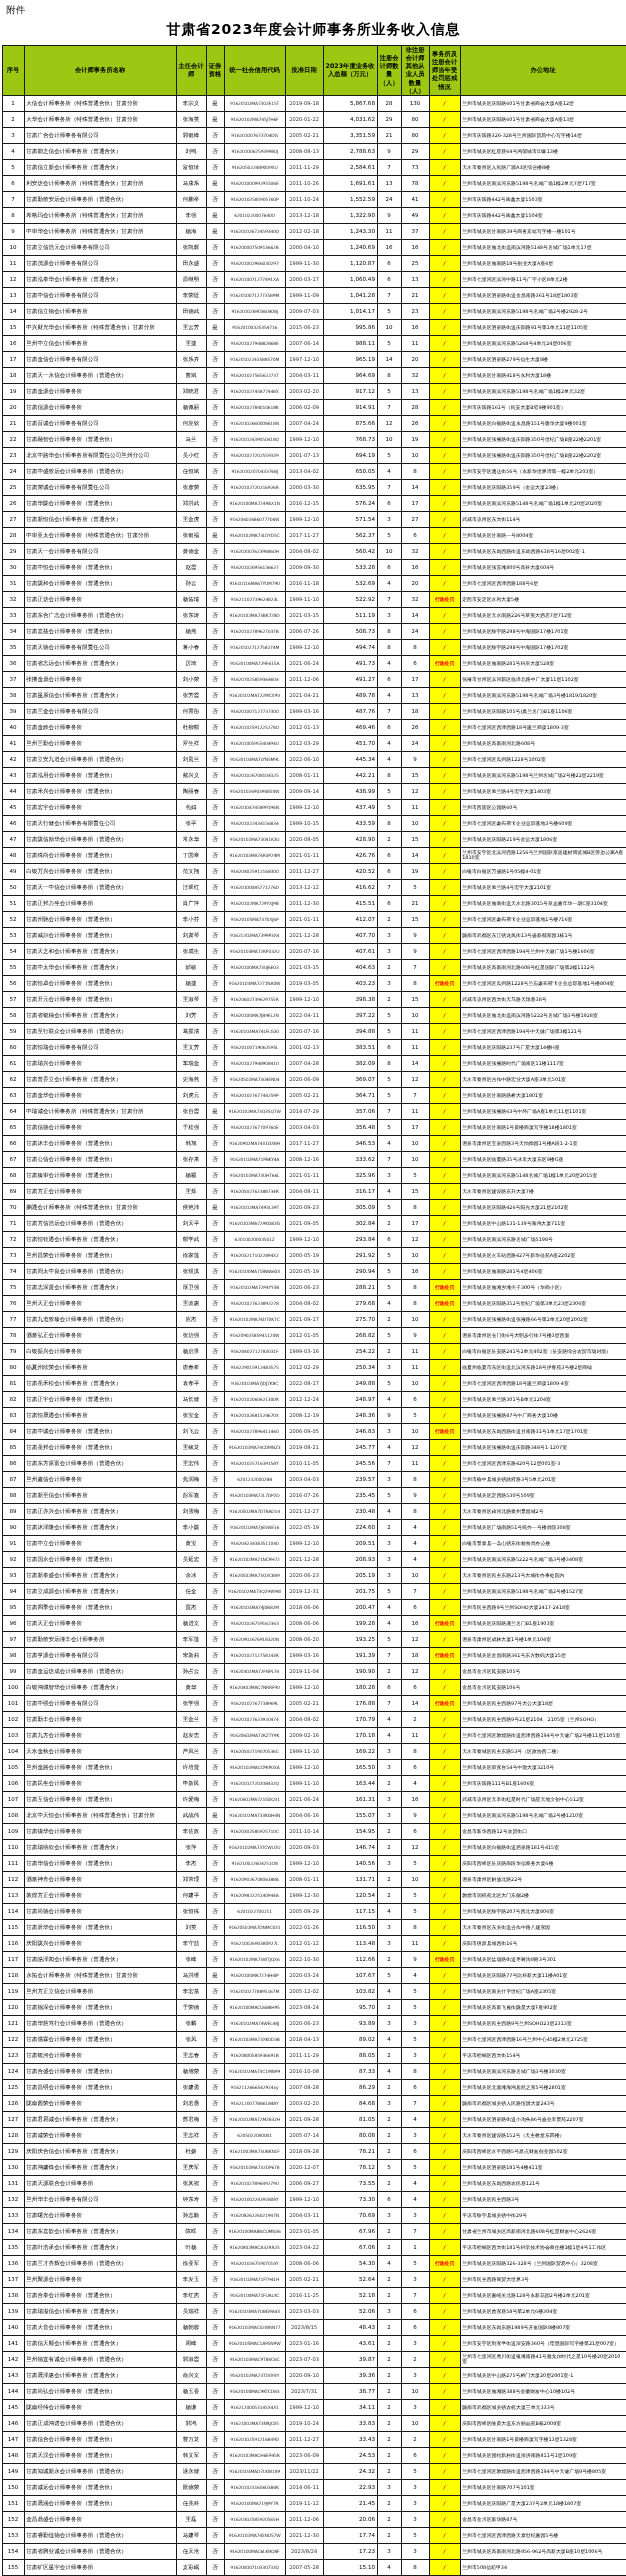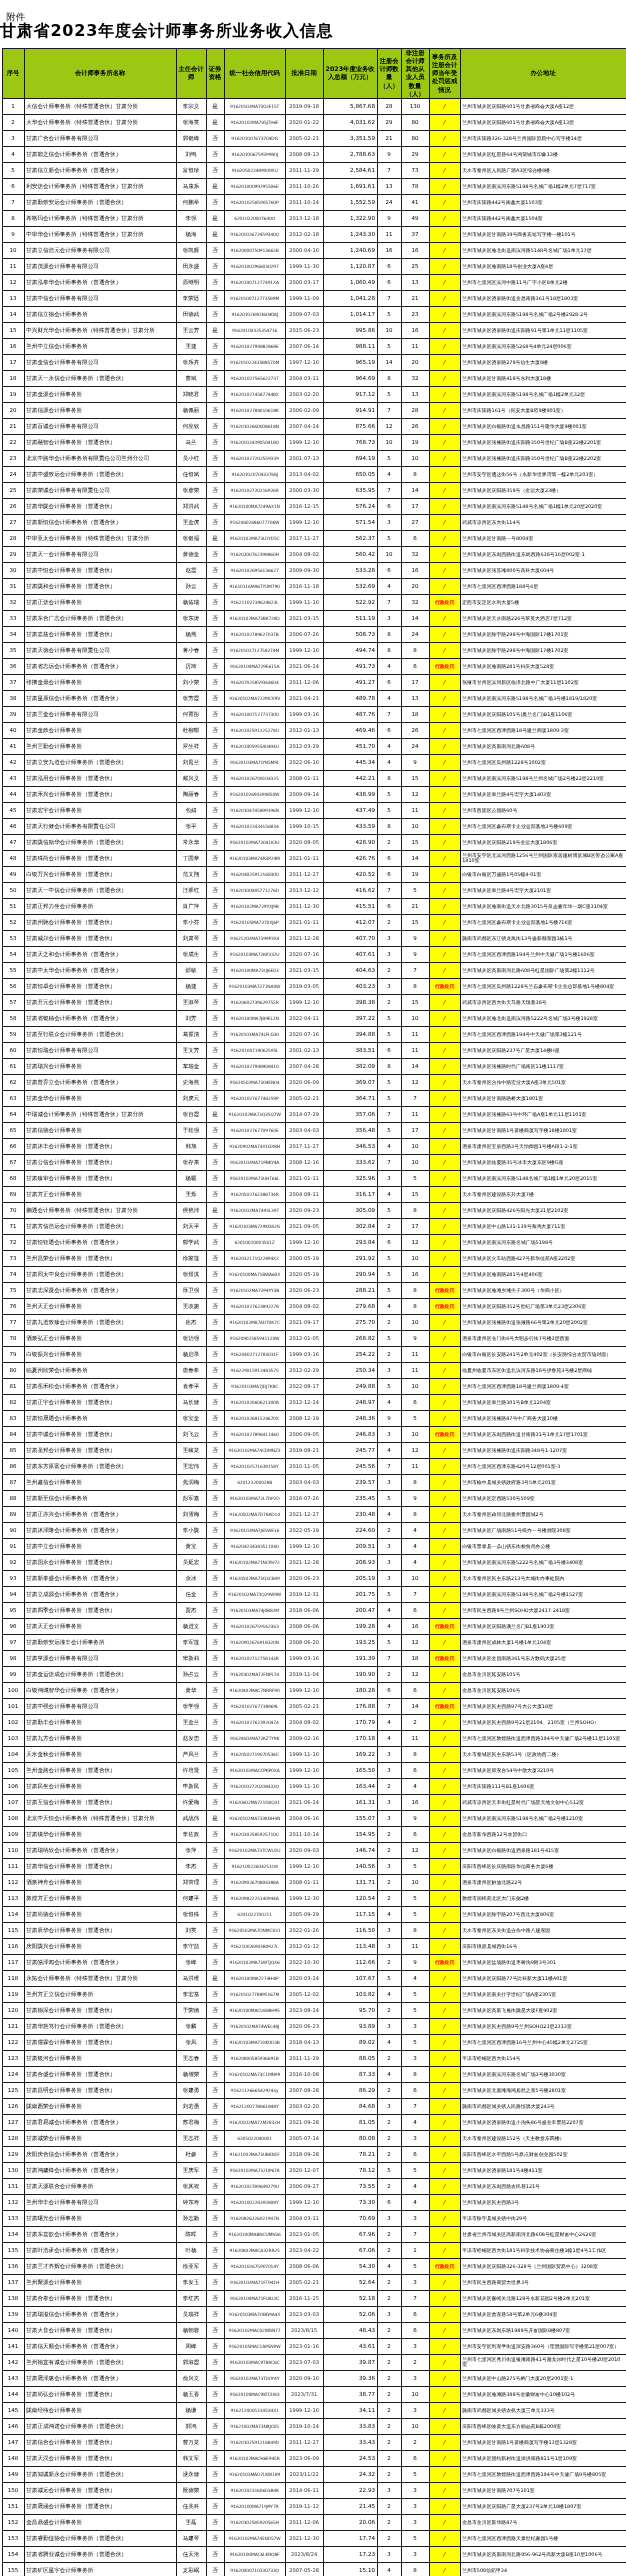--- a/index.html
+++ b/index.html
@@ -1,19 +1,19 @@
 <!DOCTYPE html>
 <html style="font-size:12.5px"><head>
 <meta charset="utf-8">
 <style>
   html,body{margin:0;padding:0;background:#ffffff;}
   body{width:627px;font-family:"DejaVu Sans","Liberation Sans",sans-serif;color:#000;}
   .page{position:relative;width:627px;padding-top:1.6px;}
-  .attachment{position:absolute;top:11px;left:6.3px;font-size:9.4px;color:#111;}
-  .title{font-size:16px;font-weight:bold;margin:19px 0 6.3px 0;letter-spacing:0.8px;}
+  .attachment{position:absolute;top:4px;left:6.3px;font-size:9.4px;color:#111;}
+  .title{text-align:center;font-size:14px;font-weight:bold;margin:19px 0 6.3px 0;letter-spacing:0.8px;}
   table.grid{border-collapse:collapse;table-layout:fixed;width:625px;margin-left:1.6px;}
   table.grid th,table.grid td{border:0.8px solid #1a1a1a;overflow:hidden;padding:0 1.6px;vertical-align:middle;word-break:break-all;}
   thead th{background:#9CC813;font-size:6.3px;font-weight:bold;height:41px;line-height:1.3;padding:0 0.8px;text-align:center;}
   tbody td{height:15px;font-size:5.5px;line-height:1.15;background:#fff;}
   td.c0{text-align:center;font-size:5.5px;}
   td.c1{text-align:left;font-size:5.6px;}
   td.c2{text-align:center;}
   td.c3{text-align:center;}
   td.c4{text-align:center;font-size:4.5px;color:#333;letter-spacing:-0.2px;}
   td.c5{text-align:center;font-size:5.1px;color:#333;}

